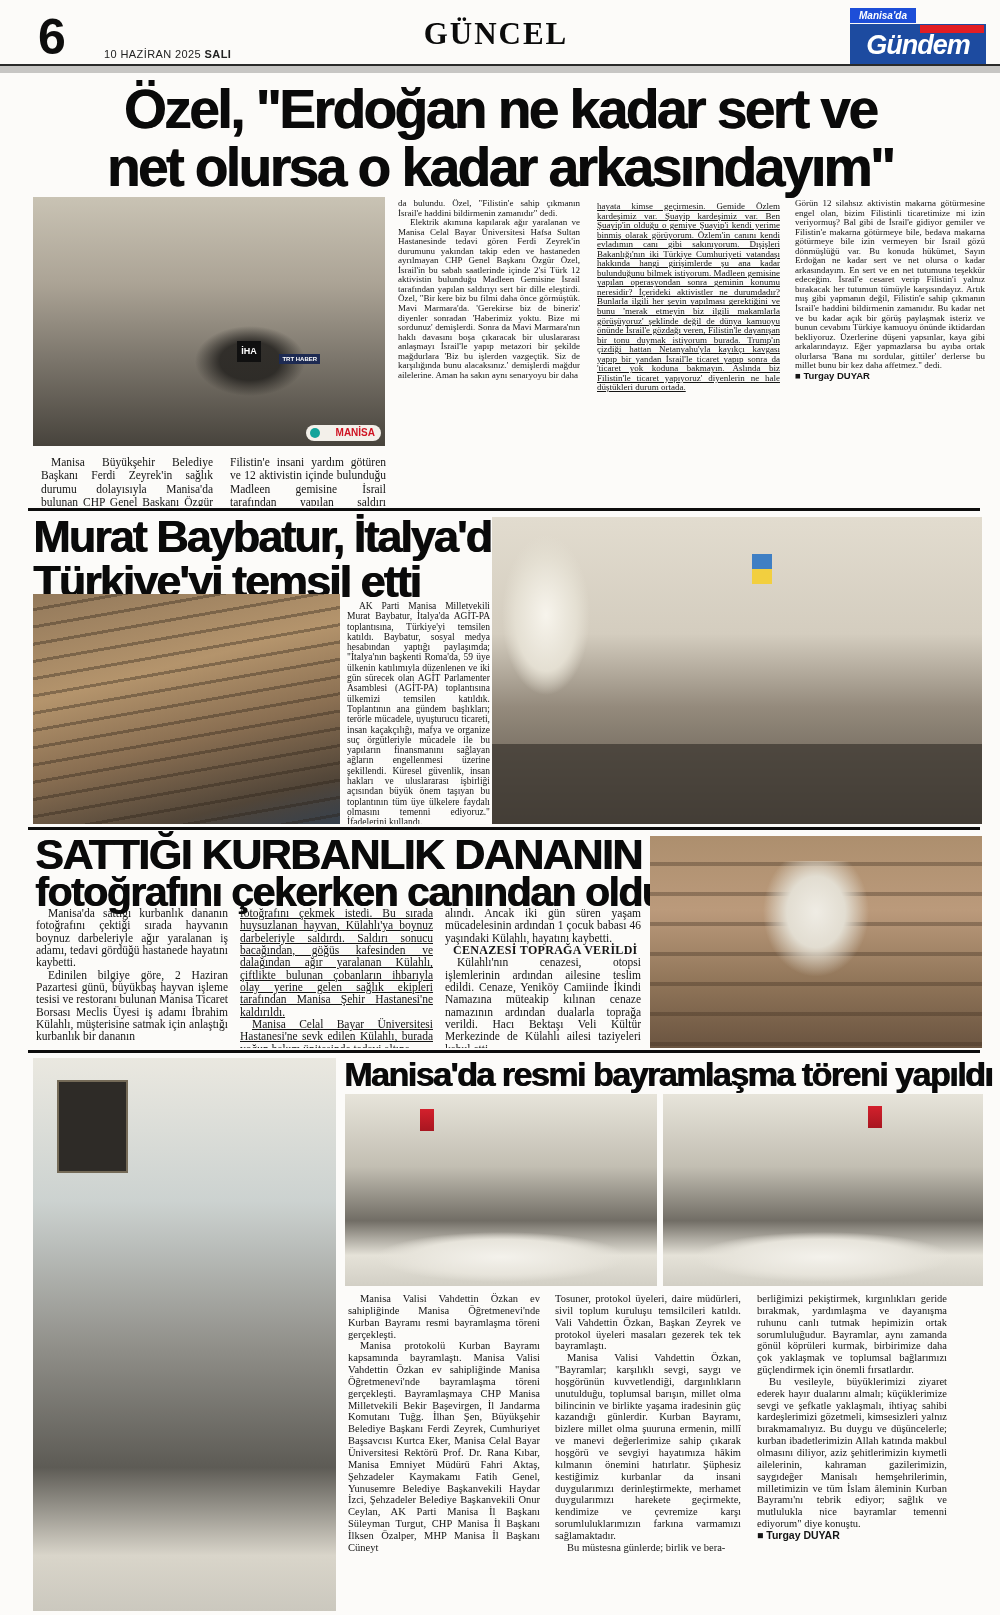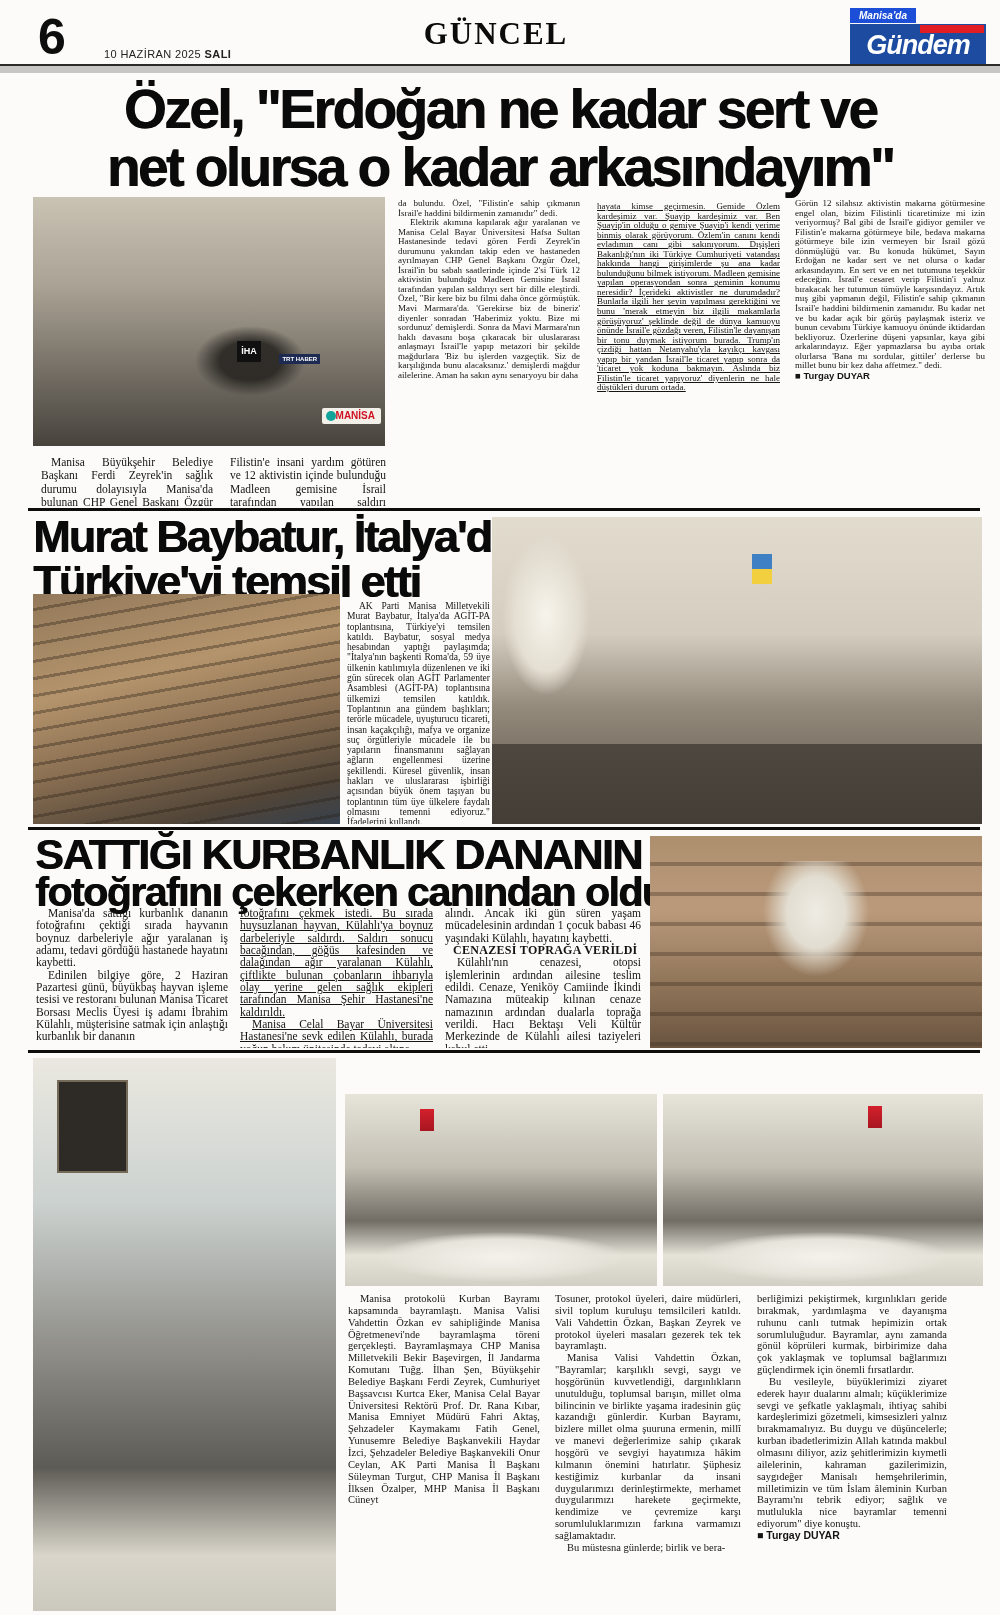--- a/index.html
+++ b/index.html
@@ -49,22 +49,22 @@
   .caption.cont p{text-indent:0;}
   
   .photo{position:absolute;overflow:hidden;background:#8f8a81;}
   .ph1{background:linear-gradient(180deg,#c9c3b4 0%,#aba395 35%,#7c766c 65%,#47433c 100%);}
   .ph1 .mics{position:absolute;left:46%;top:52%;width:110px;height:70px;
              background:radial-gradient(closest-side,#23211e 0%,#23211e 55%,transparent 100%);opacity:.85;}
   .chip-iha{position:absolute;left:58%;top:58%;background:#101010;color:#fff;
             font:700 9px/1 "Liberation Sans",sans-serif;padding:6px 4px;}
   .chip-trt{position:absolute;left:70%;top:63%;background:#1d2a52;color:#fff;
             font:700 6px/1 "Liberation Sans",sans-serif;padding:2px 3px;}
-  .chip-manisa{position:absolute;right:4px;bottom:22px;background:#f3f0ea;color:#cf1322;
-            font:700 10px/1 "Liberation Sans",sans-serif;padding:3px 6px 3px 14px;border-radius:2px;}
+  .chip-manisa{position:absolute;right:4px;bottom:5px;background:#f3f0ea;color:#cf1322;
+            font:700 10px/1 "Liberation Sans",sans-serif;padding:3px 6px 3px 30px;border-radius:8px;}
   .chip-manisa .dot{position:absolute;left:4px;top:3px;width:10px;height:10px;border-radius:50%;
             background:#12a39a;}
   .ph2a{background:linear-gradient(165deg,#93795b 0%,#b4946c 35%,#8a6f52 60%,#514538 85%,#35404d 100%);}
   .ph2a .rows{position:absolute;inset:0;background:repeating-linear-gradient(170deg,transparent 0 14px,rgba(40,30,20,.35) 14px 17px);}
   .ph2b{background:linear-gradient(180deg,#e2dccf 0%,#d4cdbf 38%,#948a7c 62%,#564e44 100%);}
   .ph2b .window{position:absolute;left:2%;top:6%;width:18%;height:52%;
             background:radial-gradient(closest-side,#f7f4ec 0%,#e4dfd2 70%,transparent 100%);}
   .ph2b .desk{position:absolute;left:0;right:0;bottom:0;height:26%;background:#3d3832;opacity:.75;}
   .flag-ua{position:absolute;left:53%;top:12%;width:20px;height:30px;
             background:linear-gradient(180deg,#3f7fc4 0 50%,#f2cf3f 50% 100%);}
@@ -198,32 +198,34 @@
       </div>
 
   </div>
 
   <div class="rule" style="top:1050px;"></div>
 
   <div class="photo ph4a" style="left:33px;top:1058px;width:303px;height:553px;">
     <div class="portrait"></div>
   </div>
 
+  <div class="headline hl4">Manisa'da resmi bayramlaşma töreni yapıldı</div>
 
   <div class="photo ph4b" style="left:345px;top:1094px;width:312px;height:192px;">
     <div class="flag-tr" style="left:24%;top:8%;"></div>
     <div class="table"></div>
   </div>
   <div class="photo ph4b" style="left:663px;top:1094px;width:320px;height:192px;">
     <div class="flag-tr" style="left:64%;top:6%;"></div>
     <div class="table"></div>
   </div>
 
   <div class="body-col a4" style="left:348px;top:1293px;width:192px;height:320px;">
     <div class="grp">
+        <p>Manisa Valisi Vahdettin Özkan ev sahipliğinde Manisa Öğretmenevi'nde Kurban Bayramı resmi bayramlaşma töreni gerçekleşti.</p>
         <p>Manisa protokolü Kurban Bayramı kapsamında bayramlaştı. Manisa Valisi Vahdettin Özkan ev sahipliğinde Manisa Öğretmenevi'nde bayramlaşma töreni gerçekleşti. Bayramlaşmaya CHP Manisa Milletvekili Bekir Başevirgen, İl Jandarma Komutanı Tuğg. İlhan Şen, Büyükşehir Belediye Başkanı Ferdi Zeyrek, Cumhuriyet Başsavcısı Kurtca Eker, Manisa Celal Bayar Üniversitesi Rektörü Prof. Dr. Rana Kıbar, Manisa Emniyet Müdürü Fahri Aktaş, Şehzadeler Kaymakamı Fatih Genel, Yunusemre Belediye Başkanvekili Haydar İzci, Şehzadeler Belediye Başkanvekili Onur Ceylan, AK Parti Manisa İl Başkanı Süleyman Turgut, CHP Manisa İl Başkanı İlksen Özalper, MHP Manisa İl Başkanı Cüneyt</p>
       </div>
   </div>
   <div class="body-col a4" style="left:555px;top:1293px;width:186px;height:320px;">
     <div class="grp cont">
         <p>Tosuner, protokol üyeleri, daire müdürleri, sivil toplum kuruluşu temsilcileri katıldı. Vali Vahdettin Özkan, Başkan Zeyrek ve protokol üyeleri masaları gezerek tek tek bayramlaştı.</p>
         <p>Manisa Valisi Vahdettin Özkan, "Bayramlar; karşılıklı sevgi, saygı ve hoşgörünün kuvvetlendiği, dargınlıkların unutulduğu, toplumsal barışın, millet olma bilincinin ve birlikte yaşama iradesinin güç kazandığı günlerdir. Kurban Bayramı, bizlere millet olma şuuruna ermenin, millî ve manevi değerlerimize sahip çıkarak hoşgörü ve sevgiyi hayatımıza hâkim kılmanın önemini hatırlatır. Şüphesiz kestiğimiz kurbanlar da insani duygularımızı derinleştirmekte, merhamet duygularımızı harekete geçirmekte, kendimize ve çevremize karşı sorumluluklarımızın farkına varmamızı sağlamaktadır.</p>
         <p>Bu müstesna günlerde; birlik ve bera-</p>
       </div>
   </div>

